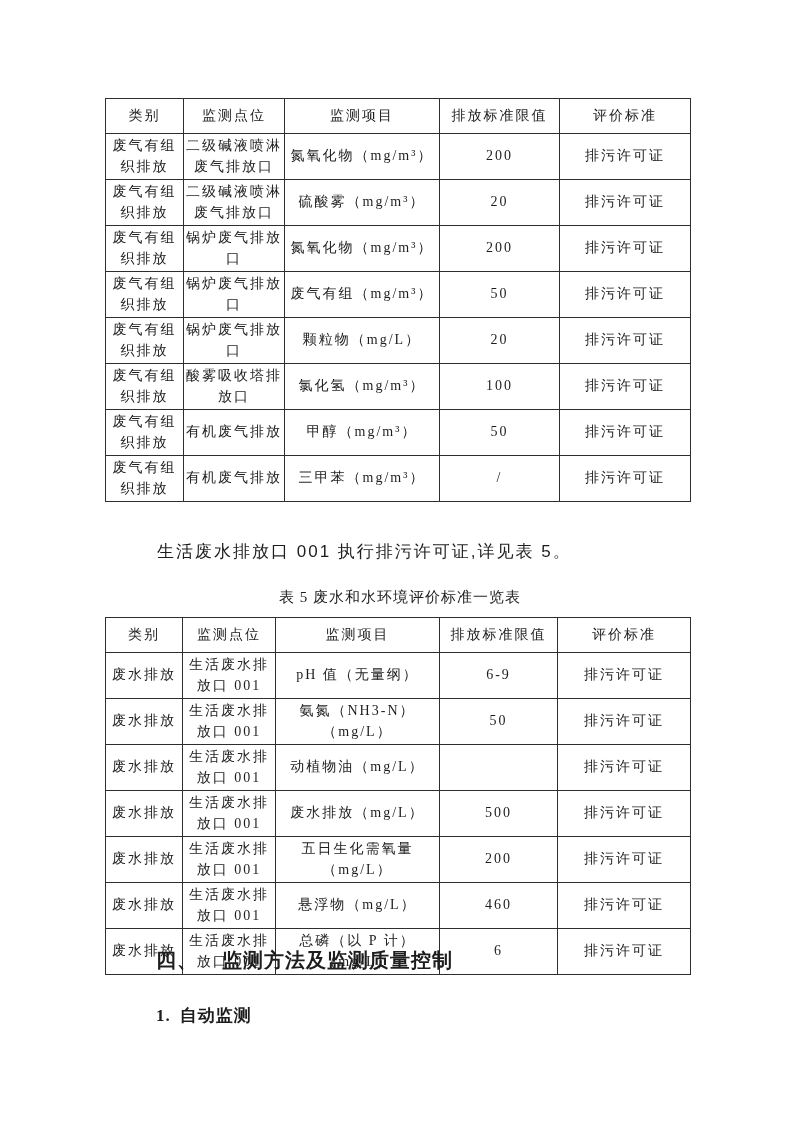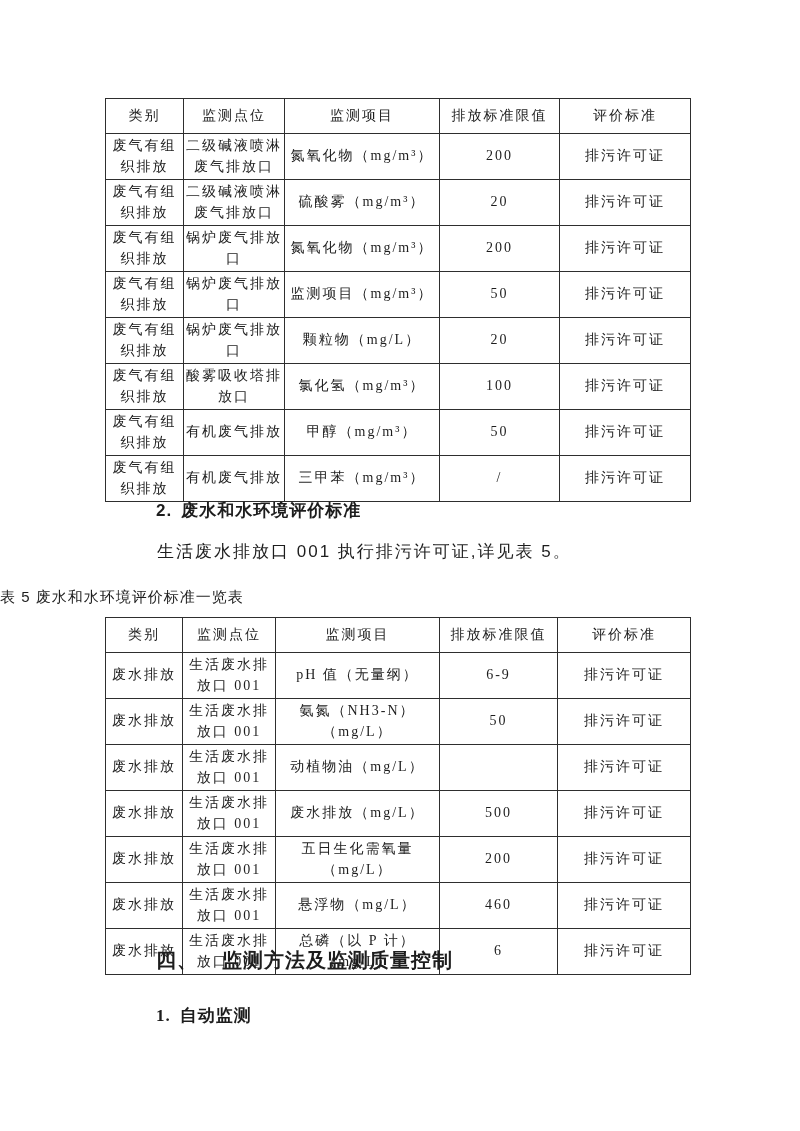--- a/index.html
+++ b/index.html
@@ -44,22 +44,23 @@
 
   .body-par {
     position: absolute; left: 157px; top: 540px;
     font-size: 17px; letter-spacing: 2px;
     font-family: "Liberation Sans", "DejaVu Sans", sans-serif;
     text-align: right;
   }
 
   .tbl-caption {
     position: absolute; left: 0; top: 588px; width: 800px;
+    text-align: center;
     font-size: 15px; letter-spacing: 1px;
-    font-family: Liberation Sans, sans-serif;
+    font-family: Liberation Serif, serif;
   }
 
   .h-sec4 {
     position: absolute; left: 156px; top: 947px;
     font-family: "Liberation Sans", "DejaVu Sans", sans-serif;
     font-weight: bold; font-size: 20px; letter-spacing: 1px;
   }
   .h-sec4 .prefix { margin-right: 24px; }
 
   .h-sub1 {
@@ -117,21 +118,21 @@
 口</td>
           <td>氮氧化物（mg/m³）</td>
           <td>200</td>
           <td>排污许可证</td>
         </tr>
         <tr>
           <td>废气有组
 织排放</td>
           <td>锅炉废气排放
 口</td>
-          <td>监测项目（mg/m³）</td>
+          <td>废气有组（mg/m³）</td>
           <td>50</td>
           <td>排污许可证</td>
         </tr>
         <tr>
           <td>废气有组
 织排放</td>
           <td>锅炉废气排放
 口</td>
           <td>颗粒物（mg/L）</td>
           <td>20</td>
@@ -158,23 +159,20 @@
           <td>废气有组
 织排放</td>
           <td>有机废气排放</td>
           <td>三甲苯（mg/m³）</td>
           <td>/</td>
           <td>排污许可证</td>
         </tr>
       </tbody>
   </table>
 
-  <div class="h-sec2">
-    <span class="prefix">2.</span><span>废水和水环境评价标准</span>
-  </div>
 
   <div class="body-par">生活废水排放口 001 执行排污许可证,详见表 5。</div>
 
   <div class="tbl-caption">表 5 废水和水环境评价标准一览表</div>
 
   <table class="std" id="table2">
     <colgroup>
         <col style="width: 77px;">
         <col style="width: 93px;">
         <col style="width: 164px;">

